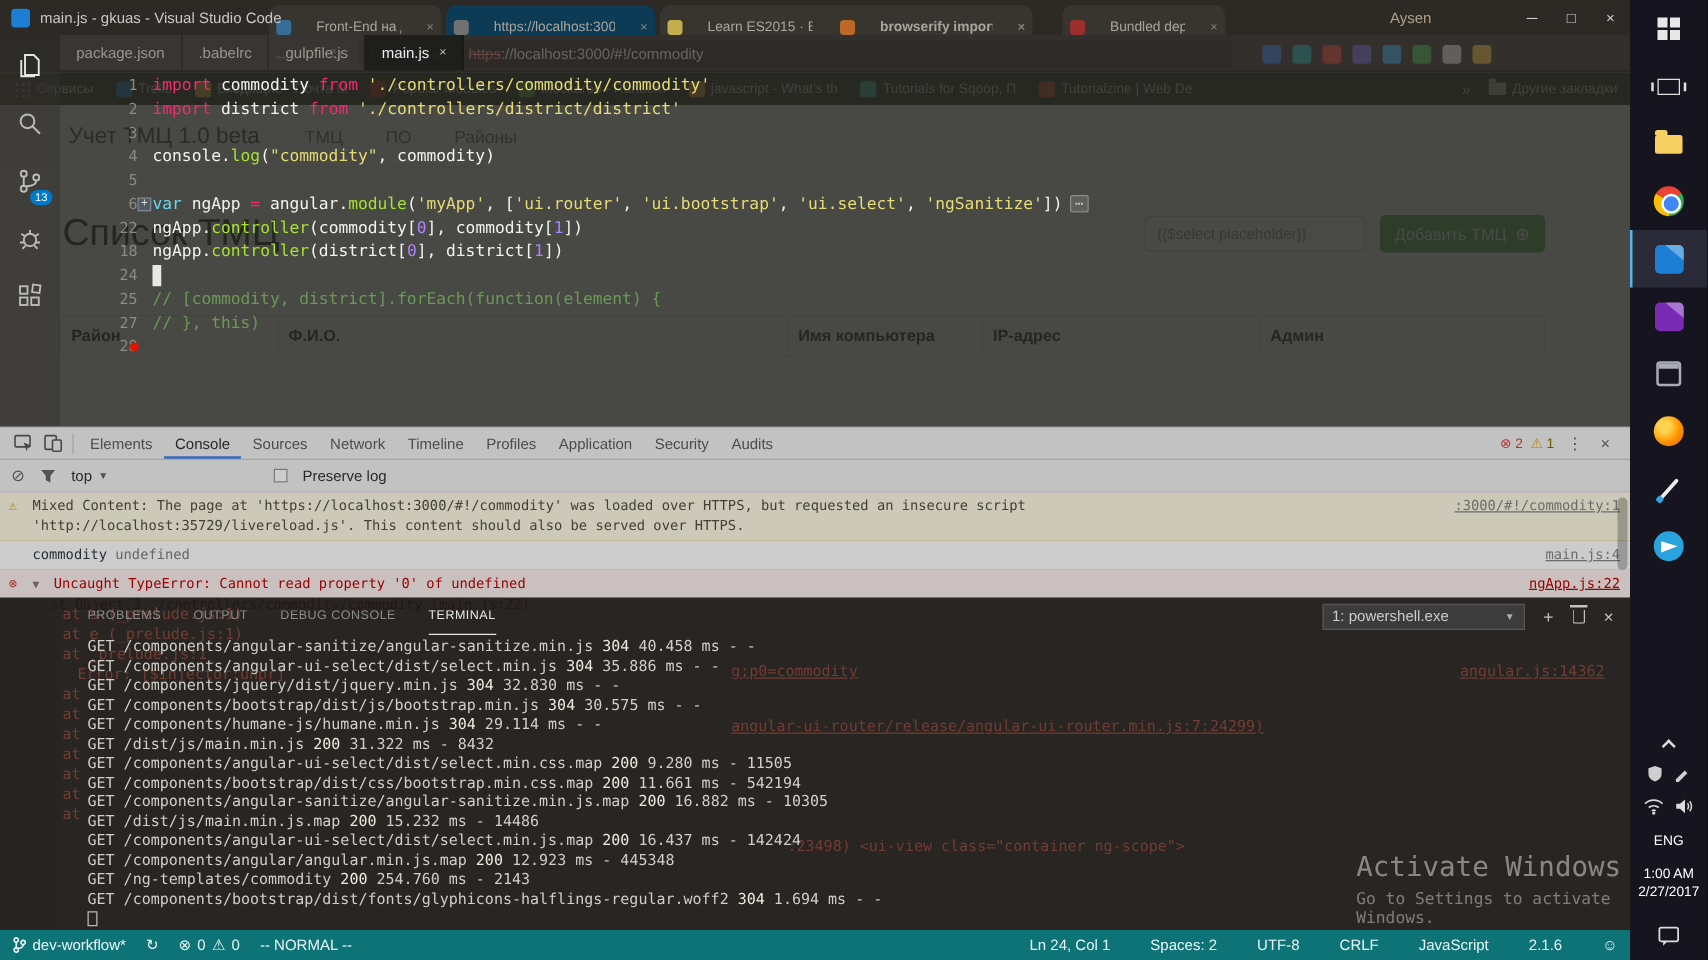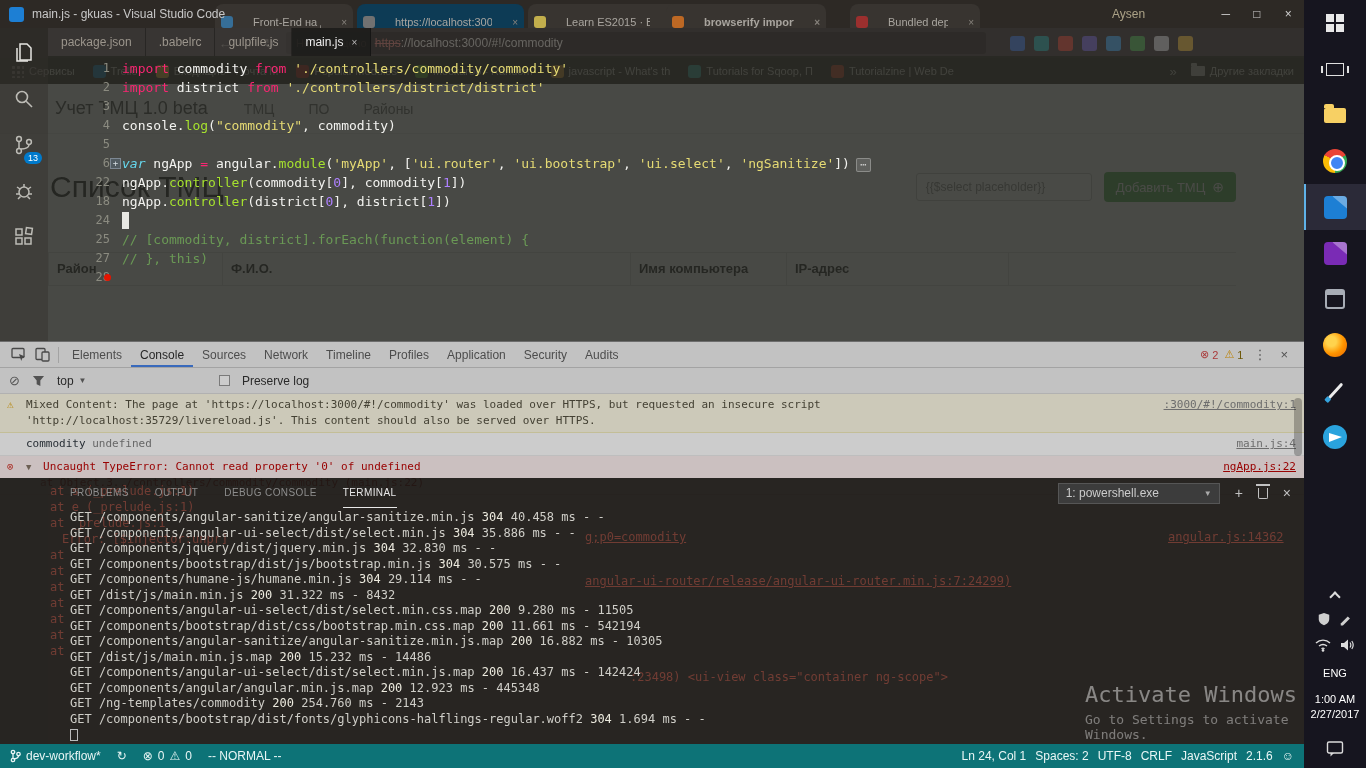--- a/index.html
+++ b/index.html
@@ -91,21 +91,21 @@
 .act-item.first{color:#e6e6e2}
 .act-badge{position:absolute;right:6px;bottom:4px;background:#007acc;color:#fff;font-size:9px;border-radius:8px;padding:1px 4px;line-height:10px}
 .vs-tabbar{position:absolute;left:48px;top:28px;width:1256px;height:28px;background:rgba(44,42,40,.55);display:flex}
 .vs-tab{display:flex;align-items:center;gap:8px;padding:0 13px;font-size:12px;color:#9b958c;border-right:1px solid rgba(0,0,0,.28);background:rgba(70,66,62,.35)}
 .vs-tab.active{background:rgba(28,28,26,.88);color:#ececec}
 .vs-tab .tclose{font-size:10px;color:#bbb}
 .vs-editor{position:absolute;left:48px;top:56px;width:1256px;height:285px;background:rgba(36,37,32,.78);font-family:"DejaVu Sans Mono",monospace;font-size:13px;line-height:19px;padding-top:3px;overflow:hidden}
 .ed-row{display:flex;height:19px;position:relative}
 .ed-num{width:74px;text-align:right;padding-right:12px;color:#8b8b80;font-size:12px;flex:none}
 .ed-code{white-space:pre}
-.tk-k{color:#f92672}.tk-v{color:#66d9ef;font-style:italic}.tk-w{color:#f2f2ef}.tk-s{color:#e6db74}.tk-f{color:#a6e22e}.tk-n{color:#ae81ff}.tk-c{color:#6a9955}
+.tk-k{color:#f92672}.tk-v{color:#66d9ef;}.tk-w{color:#f2f2ef}.tk-s{color:#e6db74}.tk-f{color:#a6e22e}.tk-n{color:#ae81ff}.tk-c{color:#6a9955}
 .tk-fold{display:inline-block;background:rgba(255,255,255,.13);border:1px solid rgba(255,255,255,.28);border-radius:2px;color:#ccc;line-height:12px;padding:0 3px;margin-left:6px;font-size:11px;vertical-align:middle}
 .ed-fold{position:absolute;left:62px;top:4px;width:11px;height:11px;border:1px solid #7d8893;background:rgba(90,110,125,.5);color:#d5dde2;font-size:9px;line-height:9px;text-align:center}
 .ed-cursor{position:absolute;left:74px;top:1px;width:7px;height:17px;background:#e8e8e3}
 .ed-mark{position:absolute;left:56px;top:6px;width:7px;height:7px;border-radius:50%;background:#e51400}
 .vs-panelleft{position:absolute;left:0;top:478px;width:48px;height:266px;background:rgba(30,28,25,.95)}
 .vs-panel{position:absolute;left:48px;top:478px;width:1256px;height:266px;background:rgba(27,25,22,.93);overflow:hidden}
 .panel-ghost{position:absolute;inset:0;font-family:"DejaVu Sans Mono",monospace;font-size:12px;z-index:1}
 .pg-ghost{position:absolute;color:rgba(214,92,76,.42);white-space:nowrap}
 .pg-ghost.u{text-decoration:underline}
 .aw-title{position:absolute;left:1037px;top:204px;font-size:22px;color:rgba(255,255,255,.45)}
@@ -118,21 +118,21 @@
 .ph-select{width:162px;height:21px;background:#3c3c3c;border:1px solid #565656;color:#ccc;font-size:12px;display:flex;align-items:center;padding:0 7px;justify-content:space-between}
 .ph-select .caret{font-size:8px;color:#aaa}
 .ph-ico{color:#c2c2c2;font-size:14px}
 .ico-trash{width:10px;height:11px;border:1px solid #c2c2c2;border-top:none;border-radius:0 0 2px 2px;position:relative;display:block}
 .ico-trash::before{content:'';position:absolute;left:-3px;top:-4px;width:14px;height:2px;background:#c2c2c2}
 .term{position:relative;z-index:2;padding:2px 0 0 22px;font-family:"DejaVu Sans Mono",monospace;font-size:12px;line-height:15.5px;color:#cfcec8;white-space:pre}
 .term .st{color:#eceade}
 .term-cursor{display:inline-block;width:8px;height:12px;border:1px solid #bbb;vertical-align:middle}
 .vs-status{position:absolute;left:0;top:744px;width:1304px;height:24px;background:#0d7377;color:#e9f6f5;font-size:12px;display:flex;align-items:center;padding:0 10px;gap:16px}
 .st-item{display:flex;align-items:center;gap:5px;white-space:nowrap}
-.st-right{margin-left:auto;display:flex;gap:9px;align-items:flex-end}
+.st-right{margin-left:auto;display:flex;gap:32px;align-items:flex-end}
 
 
 .taskbar{position:absolute;left:1304px;top:0;width:62px;height:768px;background:#16151f;display:flex;flex-direction:column;align-items:center}
 .tb-item{width:62px;height:46px;display:flex;align-items:center;justify-content:center;position:relative;flex:none}
 .tb-item.active{background:#2b2a38;box-shadow:inset 2px 0 0 #5fb2e8}
 .ico-win{display:grid;grid-template:8px 8px/8px 8px;gap:2px}
 .ico-win i{background:#e8e8e8}
 .ico-task{width:18px;height:13px;border:1.5px solid #e0e0e0;position:relative}
 .ico-task::before,.ico-task::after{content:'';position:absolute;top:2px;width:2px;height:7px;background:#e0e0e0}
 .ico-task::before{left:-6px}.ico-task::after{right:-6px}
@@ -272,20 +272,21 @@
           <span>Добавить ТМЦ</span>
           <span class="plus">⊕</span>
         </div>
       </div>
       <div class="pg-table">
         <div class="pg-thead">
             <div class="pg-th" style="width: 174px;">Район</div>
             <div class="pg-th" style="width: 408px;">Ф.И.О.</div>
             <div class="pg-th" style="width: 156px;">Имя компьютера</div>
             <div class="pg-th" style="width: 222px;">IP-адрес</div>
+            <div class="pg-th" style="width: 228px;">Админ</div>
           </div>
       </div>
     </div>
 
     <div class="cr-devtools">
       <div class="dt-toolbar">
         <span class="dt-ico">
           <svg width="15" height="15" viewBox="0 0 15 15">
               <rect x="1" y="1.5" width="12" height="9" rx="1" fill="none" stroke="currentColor" stroke-width="1.3"></rect>
               <path d="M8 7l6 2.6-2.6.9L10.3 14z" fill="currentColor"></path>

